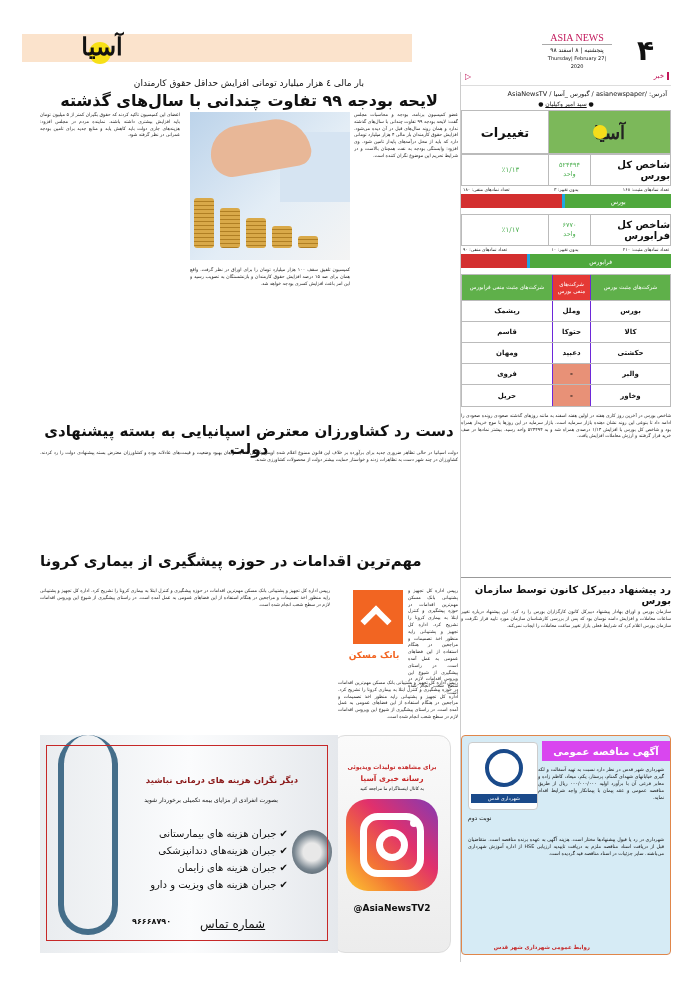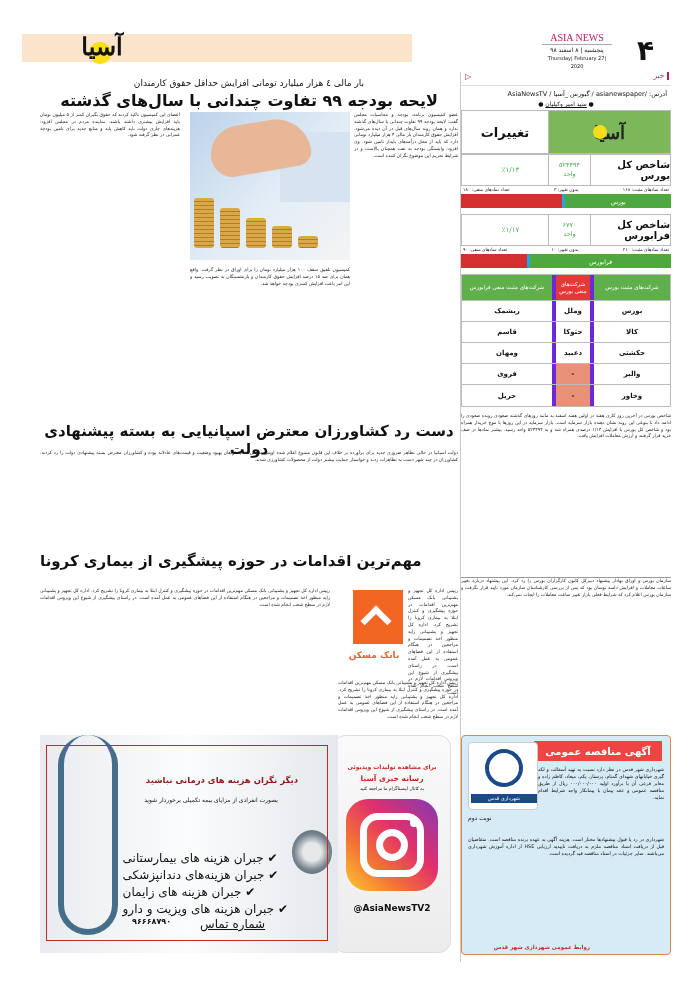--- a/index.html
+++ b/index.html
@@ -40,39 +40,39 @@
   .idx-ch { flex: 1; height: 30px; font-size: 7px; color: #4caf50; padding-left: 11px; }
   .stats { display: flex; justify-content: space-between; font-size: 4.5px; padding: 1px 2px 2px; direction: rtl; }
   .bar { display: flex; height: 14px; direction: ltr; margin: 0 0 6px; }
   .bar .neg { background: #d32f2f; }
   .bar .mid { background: #1ea7e0; width: 3px; }
   .bar .pos { background: #4fa83d; color: #fff; font-size: 6px; display: flex; align-items: center; justify-content: center; }
 
   .cotable { border: 1px solid #bbb; margin-top: 2px; }
   .corow { display: flex; border-bottom: 1px solid #bbb; height: 21px; }
   .corow:last-child { border-bottom: none; }
-  .corow > div { display: flex; align-items: center; justify-content: center; font-size: 7px; font-weight: bold; border-left: 4px solid #6d28d9; }
+  .corow > div { display: flex; align-items: center; justify-content: center; font-size: 7px; font-weight: bold; border-left: 1px solid #6d28d9; }
   .corow > div:last-child { border-left: none; }
   .c1 { flex: 0 0 80px; }
   .c2 { flex: 0 0 38px; }
   .c3 { flex: 1; }
   .corow.head { height: 26px; }
   .corow.head > div { color: #fff; font-size: 5.5px; font-weight: normal; text-align: center; line-height: 7px; }
   .corow.head .c1, .corow.head .c3 { background: #5fb04a; }
   .corow.head .c2 { background: #e53935; }
   .dash { background: #e89177; }
 
   .bodytext { font-size: 4.6px; line-height: 6.8px; text-align: justify; color: #222; direction: rtl; }
   .rc-body { margin-top: 6px; height: 165px; overflow: hidden; border-bottom: 1px solid #999; padding-bottom: 4px; }
   .subhead { font: bold 10px "DejaVu Sans", sans-serif; text-align: right; margin: 6px 0 3px; }
   .rc-body2 { height: 120px; overflow: hidden; }
 
   
   .tender { position: absolute; right: 18px; top: 735px; width: 210px; height: 220px; border: 1px solid #e0864a; background: #d6ebf5; border-radius: 4px; }
-  .tender .ttl { position: absolute; right: 8px; top: 5px; width: 128px; height: 20px; background: #ef4444; color: #fff; font: bold 10px "DejaVu Sans", sans-serif; display: flex; align-items: center; justify-content: center; }
+  .tender .ttl { position: absolute; right: 0; top: 5px; width: 128px; height: 20px; background: #d946ef; color: #fff; font: bold 10px "DejaVu Sans", sans-serif; display: flex; align-items: center; justify-content: center; }
   .tender .emblem { position: absolute; left: 6px; top: 6px; width: 70px; height: 68px; background: #fff; border-radius: 4px; border: 1px solid #ccc; }
   .tender .emblem .circ { position: absolute; left: 16px; top: 6px; width: 38px; height: 38px; border-radius: 50%; border: 4px solid #1a4a8a; }
   .tender .emblem .city { position: absolute; left: 2px; bottom: 6px; width: 66px; height: 9px; background: #1a4a8a; color: #fff; font-size: 5px; text-align: center; line-height: 9px; }
   .tender .turn { position: absolute; left: 6px; top: 78px; font-size: 6px; }
   .tender .text { position: absolute; right: 6px; top: 30px; width: 126px; font-size: 4.8px; line-height: 7px; text-align: justify; }
   .tender .text2 { position: absolute; right: 6px; top: 100px; width: 196px; font-size: 4.8px; line-height: 7px; text-align: justify; }
   .tender .sig { position: absolute; right: 80px; bottom: 4px; font-size: 5.5px; color: #c62828; font-weight: bold; }
 
   
   .main { position: absolute; left: 40px; top: 72px; width: 418px; }
@@ -105,21 +105,21 @@
   .insta .logo-ig .lens { position: absolute; left: 30px; top: 30px; width: 32px; height: 32px; border: 7px solid #fff; border-radius: 50%; }
   .insta .logo-ig .dot { position: absolute; right: 20px; top: 20px; width: 8px; height: 8px; border-radius: 50%; background: #fff; }
   .insta .handle { font: bold 9px "DejaVu Sans", sans-serif; color: #111; margin-top: 12px; direction: ltr; }
 
   .ins { position: absolute; left: 40px; top: 735px; width: 298px; height: 218px; background: linear-gradient(90deg,#e9ecef,#fbfcfd 50%,#e5e8ec); overflow: hidden; }
   .ins .frame { position: absolute; left: 6px; top: 10px; width: 282px; height: 196px; border: 1.5px solid #c62828; }
   .ins .tube { position: absolute; left: 18px; top: 0; width: 60px; height: 200px; border: 6px solid #456e8a; border-radius: 30px; border-top: none; }
   .ins .disc { position: absolute; right: 6px; top: 95px; width: 40px; height: 44px; border-radius: 50%; background: radial-gradient(circle,#e8e8e8 0 30%,#7a8791 60%,#3c4a55 100%); }
   .ins .h { position: absolute; right: 40px; top: 40px; font: bold 8.5px "DejaVu Sans", sans-serif; color: #8b1a1a; }
   .ins .sub { position: absolute; right: 60px; top: 60px; font-size: 6px; text-align: center; line-height: 9px; }
-  .ins .items { position: absolute; right: 50px; top: 90px; font-size: 12px; line-height: 17px; text-align: left; margin-top: 25px; }
+  .ins .items { position: absolute; right: 50px; top: 90px; font-size: 10px; line-height: 17px; text-align: right; }
   .ins .phone { position: absolute; left: 92px; top: 182px; font: bold 8px "DejaVu Sans", sans-serif; direction: ltr; }
   .ins .phonelbl { position: absolute; left: 160px; top: 182px; font-size: 12px; text-decoration: underline; }
 
   .vline { position: absolute; left: 460px; top: 72px; width: 1px; height: 890px; background: #ccc; }
 </style>
 </head>
 <body>
 
 <div class="topbar">
   <div class="band"></div>
@@ -227,20 +227,21 @@
         </div>
         <div class="corow">
           <div class="c1">وخاور</div>
           <div class="c2 dash">-</div>
           <div class="c3">حریل</div>
         </div>
       </div>
   </div>
 
   <div class="bodytext rc-body">شاخص بورس در آخرین روز کاری هفته در اولین هفته اسفند به مانند روزهای گذشته صعودی رونده صعودی را ادامه داد تا بنوعی این روند نشان دهنده بازار سرمایه است. بازار سرمایه در این روزها با موج خریدار همراه بود و شاخص کل بورس با افزایش ۱/۱۳ درصدی همراه شد و به ۵۲۴۴۹۴ واحد رسید. بیشتر نمادها در صف خرید قرار گرفتند و ارزش معاملات افزایش یافت.</div>
+  <div class="subhead">رد پیشنهاد دبیرکل کانون توسط سازمان بورس</div>
   <div class="bodytext rc-body2">سازمان بورس و اوراق بهادار پیشنهاد دبیرکل کانون کارگزاران بورس را رد کرد. این پیشنهاد درباره تغییر ساعات معاملات و افزایش دامنه نوسان بود که پس از بررسی کارشناسان سازمان مورد تایید قرار نگرفت و سازمان بورس اعلام کرد که شرایط فعلی بازار تغییر ساعت معاملات را ایجاب نمی‌کند.</div>
 </div>
 
 <div class="tender">
   <div class="ttl">آگهی مناقصه عمومی</div>
   <div class="emblem">
     <div class="circ"></div>
     <div class="city">شهرداری قدس</div>
   </div>
   <div class="turn">نوبت دوم</div>

